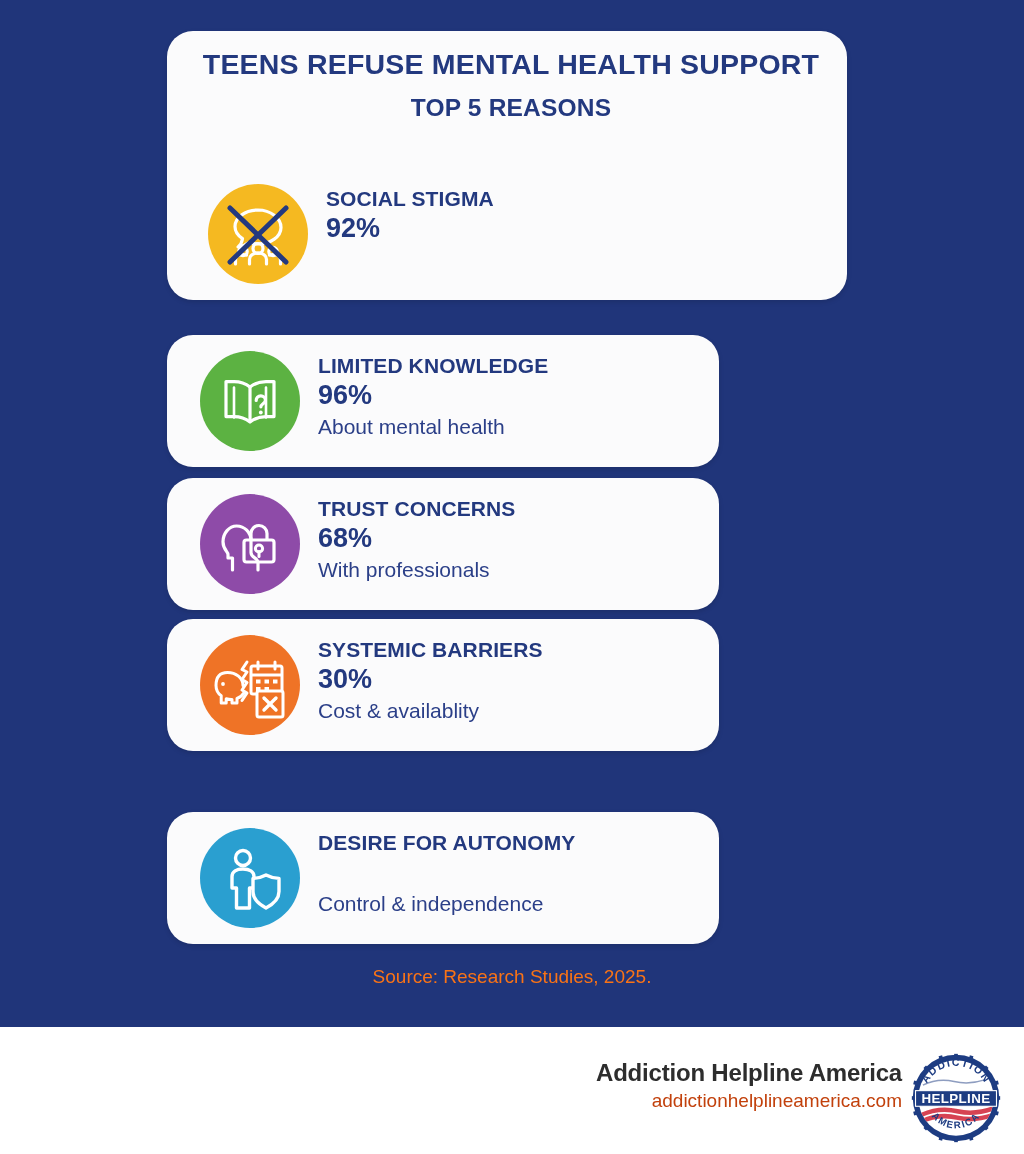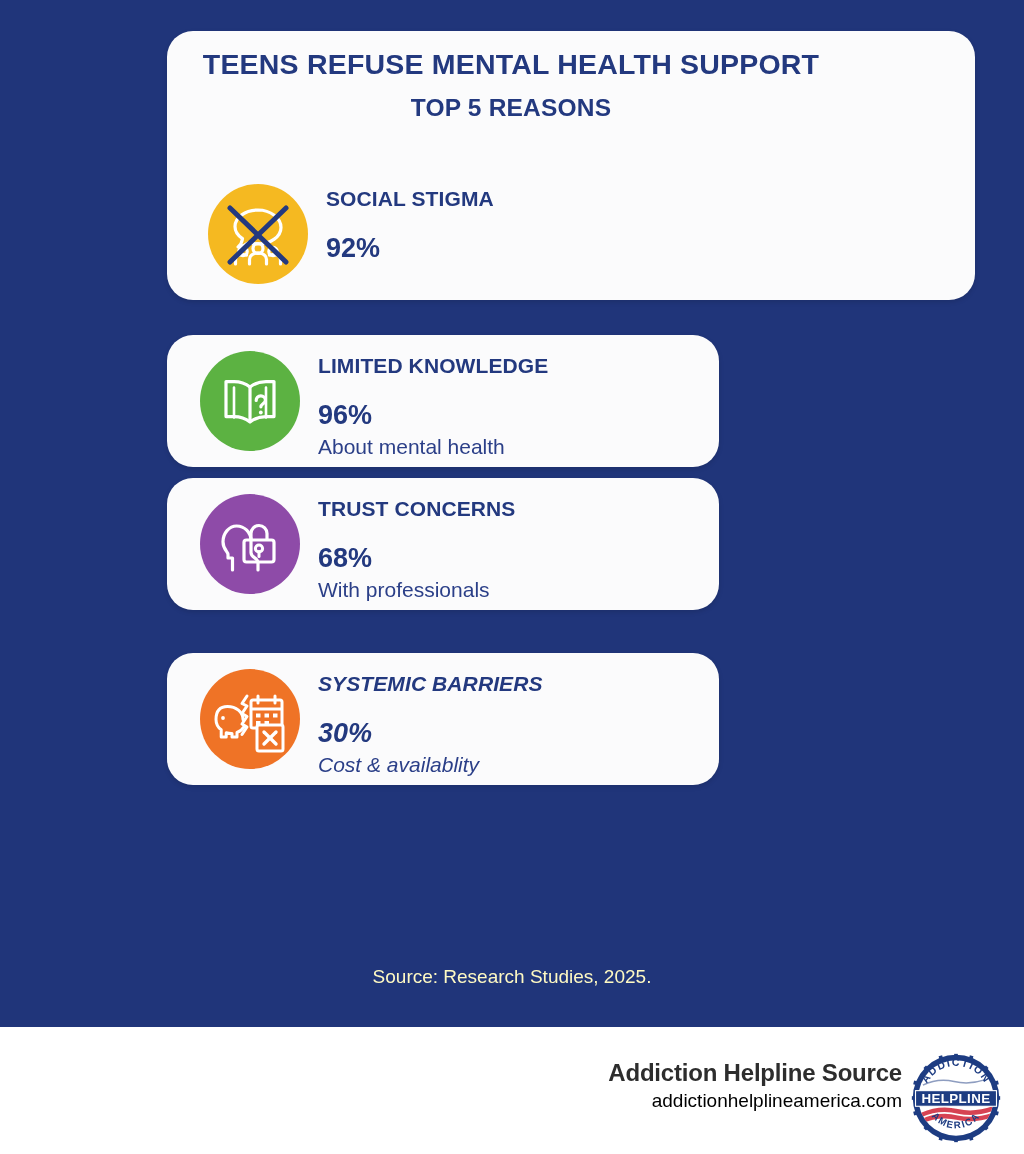--- a/index.html
+++ b/index.html
@@ -17,21 +17,21 @@
   
   .canvas {
     position:absolute; left:0; top:0;
     width:1024px; height:1027px;
     background:#20357a;
   }
   
   .header-card {
     position:absolute;
     left:167px; top:31px;
-    width:808px; height:269px;
+    width:680px; height:269px;
     background:#fbfbfc;
     border-radius:26px;
     box-shadow:0 2px 5px rgba(0,0,0,0.13);
   }
   .title-main {
     position:absolute; left:0; top:17px; width:688px;
     text-align:center;
     font-size:28.5px; font-weight:bold;
     letter-spacing:.2px;
     color:#23397f;
@@ -52,21 +52,21 @@
   .card {
     position:absolute;
     left:167px;
     width:552px; height:132px;
     background:#fbfbfc;
     border-radius:26px;
     box-shadow:0 2px 5px rgba(0,0,0,0.13);
   }
   .card.c2 { top:335px; }
   .card.c3 { top:478px;border-radius:26px; }
-  .card.c4 { top:653px;font-style:italic; }
+  .card.c4 { top:619px; }
   .card.c5 { top:812px; }
 
   .icon-wrap {
     position:absolute;
     left:33px; top:16px;
     width:100px; height:100px;
     border-radius:50%;
     display:flex; align-items:center; justify-content:center;
   }
   .icon-wrap svg { display:block; }
@@ -81,34 +81,33 @@
     color:#23397f;
     letter-spacing:.1px;
     line-height:26px;
     white-space:nowrap;
   }
   .r-pct {
     font-size:27px; font-weight:bold;
     color:#23397f;
     line-height:33px;
     min-height:33px;
-    margin-top:20px;
   }
   .r-desc {
     font-size:21px; font-weight:normal;
     color:#2b3f88;
     line-height:29px;
   }
   
   .source {
     position:absolute;
     left:0; top:966px; width:1024px;
     text-align:center;
     font-size:19px;
-    color:#fef9c3;
+    color:#f97316;
   }
   
   .footer {
     position:absolute;
     left:0; top:1027px;
     width:1024px; height:127px;
     background:#ffffff;
   }
   .brand {
     position:absolute;
@@ -116,21 +115,21 @@
     text-align:right;
   }
   .brand-name {
     font-size:24px; font-weight:bold;
     color:#2d2d2d;
     line-height:30px;
     letter-spacing:-.2px;
   }
   .brand-url {
     font-size:19px;
-    color:#000000;
+    color:#c2410c;
     line-height:26px;
   }
   .logo {
     position:absolute;
     right:22px; top:25px;
     width:92px; height:92px;
   }
 </style>
 </head>
 <body>
@@ -217,27 +216,41 @@
           <line x1="63" y1="50" x2="51" y2="62" stroke="#ffffff" stroke-width="3.4" stroke-linecap="round"></line>
         </svg>
       </div>
       <div class="text-block">
         <div class="r-title">SYSTEMIC BARRIERS</div>
         <div class="r-pct">30%</div>
         <div class="r-desc">Cost &amp; availablity</div>
       </div>
     </div>
 
+    <div class="card c5">
+      <div class="icon-wrap" style="background:#2a9fd0">
+        <svg width="72" height="72" viewBox="0 0 72 72">
+          <circle cx="29" cy="16" r="7.5" fill="none" stroke="#ffffff" stroke-width="3.4"></circle>
+          <path d="M29 27c-6.5 0-11 2.6-11 7.5V46h4.5v20h13V46H40V34.5C40 29.6 35.5 27 29 27z" fill="none" stroke="#ffffff" stroke-width="3.4" stroke-linejoin="round"></path>
+          <path d="M52 33c-5 2.6-9.5 3.4-13 3.4v13.2c0 7.6 6.4 13 13 16.4 6.6-3.4 13-8.8 13-16.4V36.4c-3.5 0-8-.8-13-3.4z" fill="#2a9fd0" stroke="#ffffff" stroke-width="3.4" stroke-linejoin="round"></path>
+        </svg>
+      </div>
+      <div class="text-block">
+        <div class="r-title">DESIRE FOR AUTONOMY</div>
+        <div class="r-pct"></div>
+        <div class="r-desc">Control &amp; independence</div>
+      </div>
+    </div>
 
     <div class="source">Source: Research Studies, 2025.</div>
   </div>
 
   <div class="footer">
     <div class="brand">
-      <div class="brand-name">Addiction Helpline Source</div>
+      <div class="brand-name">Addiction Helpline America</div>
       <div class="brand-url">addictionhelplineamerica.com</div>
     </div>
 
     <div class="logo">
       <svg width="92" height="92" viewBox="0 0 100 100">
         <defs>
           <path id="arcTop" d="M50,50 m-35,0 a35,35 0 0 1 70,0" fill="none"></path>
           <path id="arcBot" d="M50,50 m-33,0 a33,33 0 0 0 66,0" fill="none"></path>
           <clipPath id="innerClip">
               <circle cx="50" cy="50" r="41"></circle>

